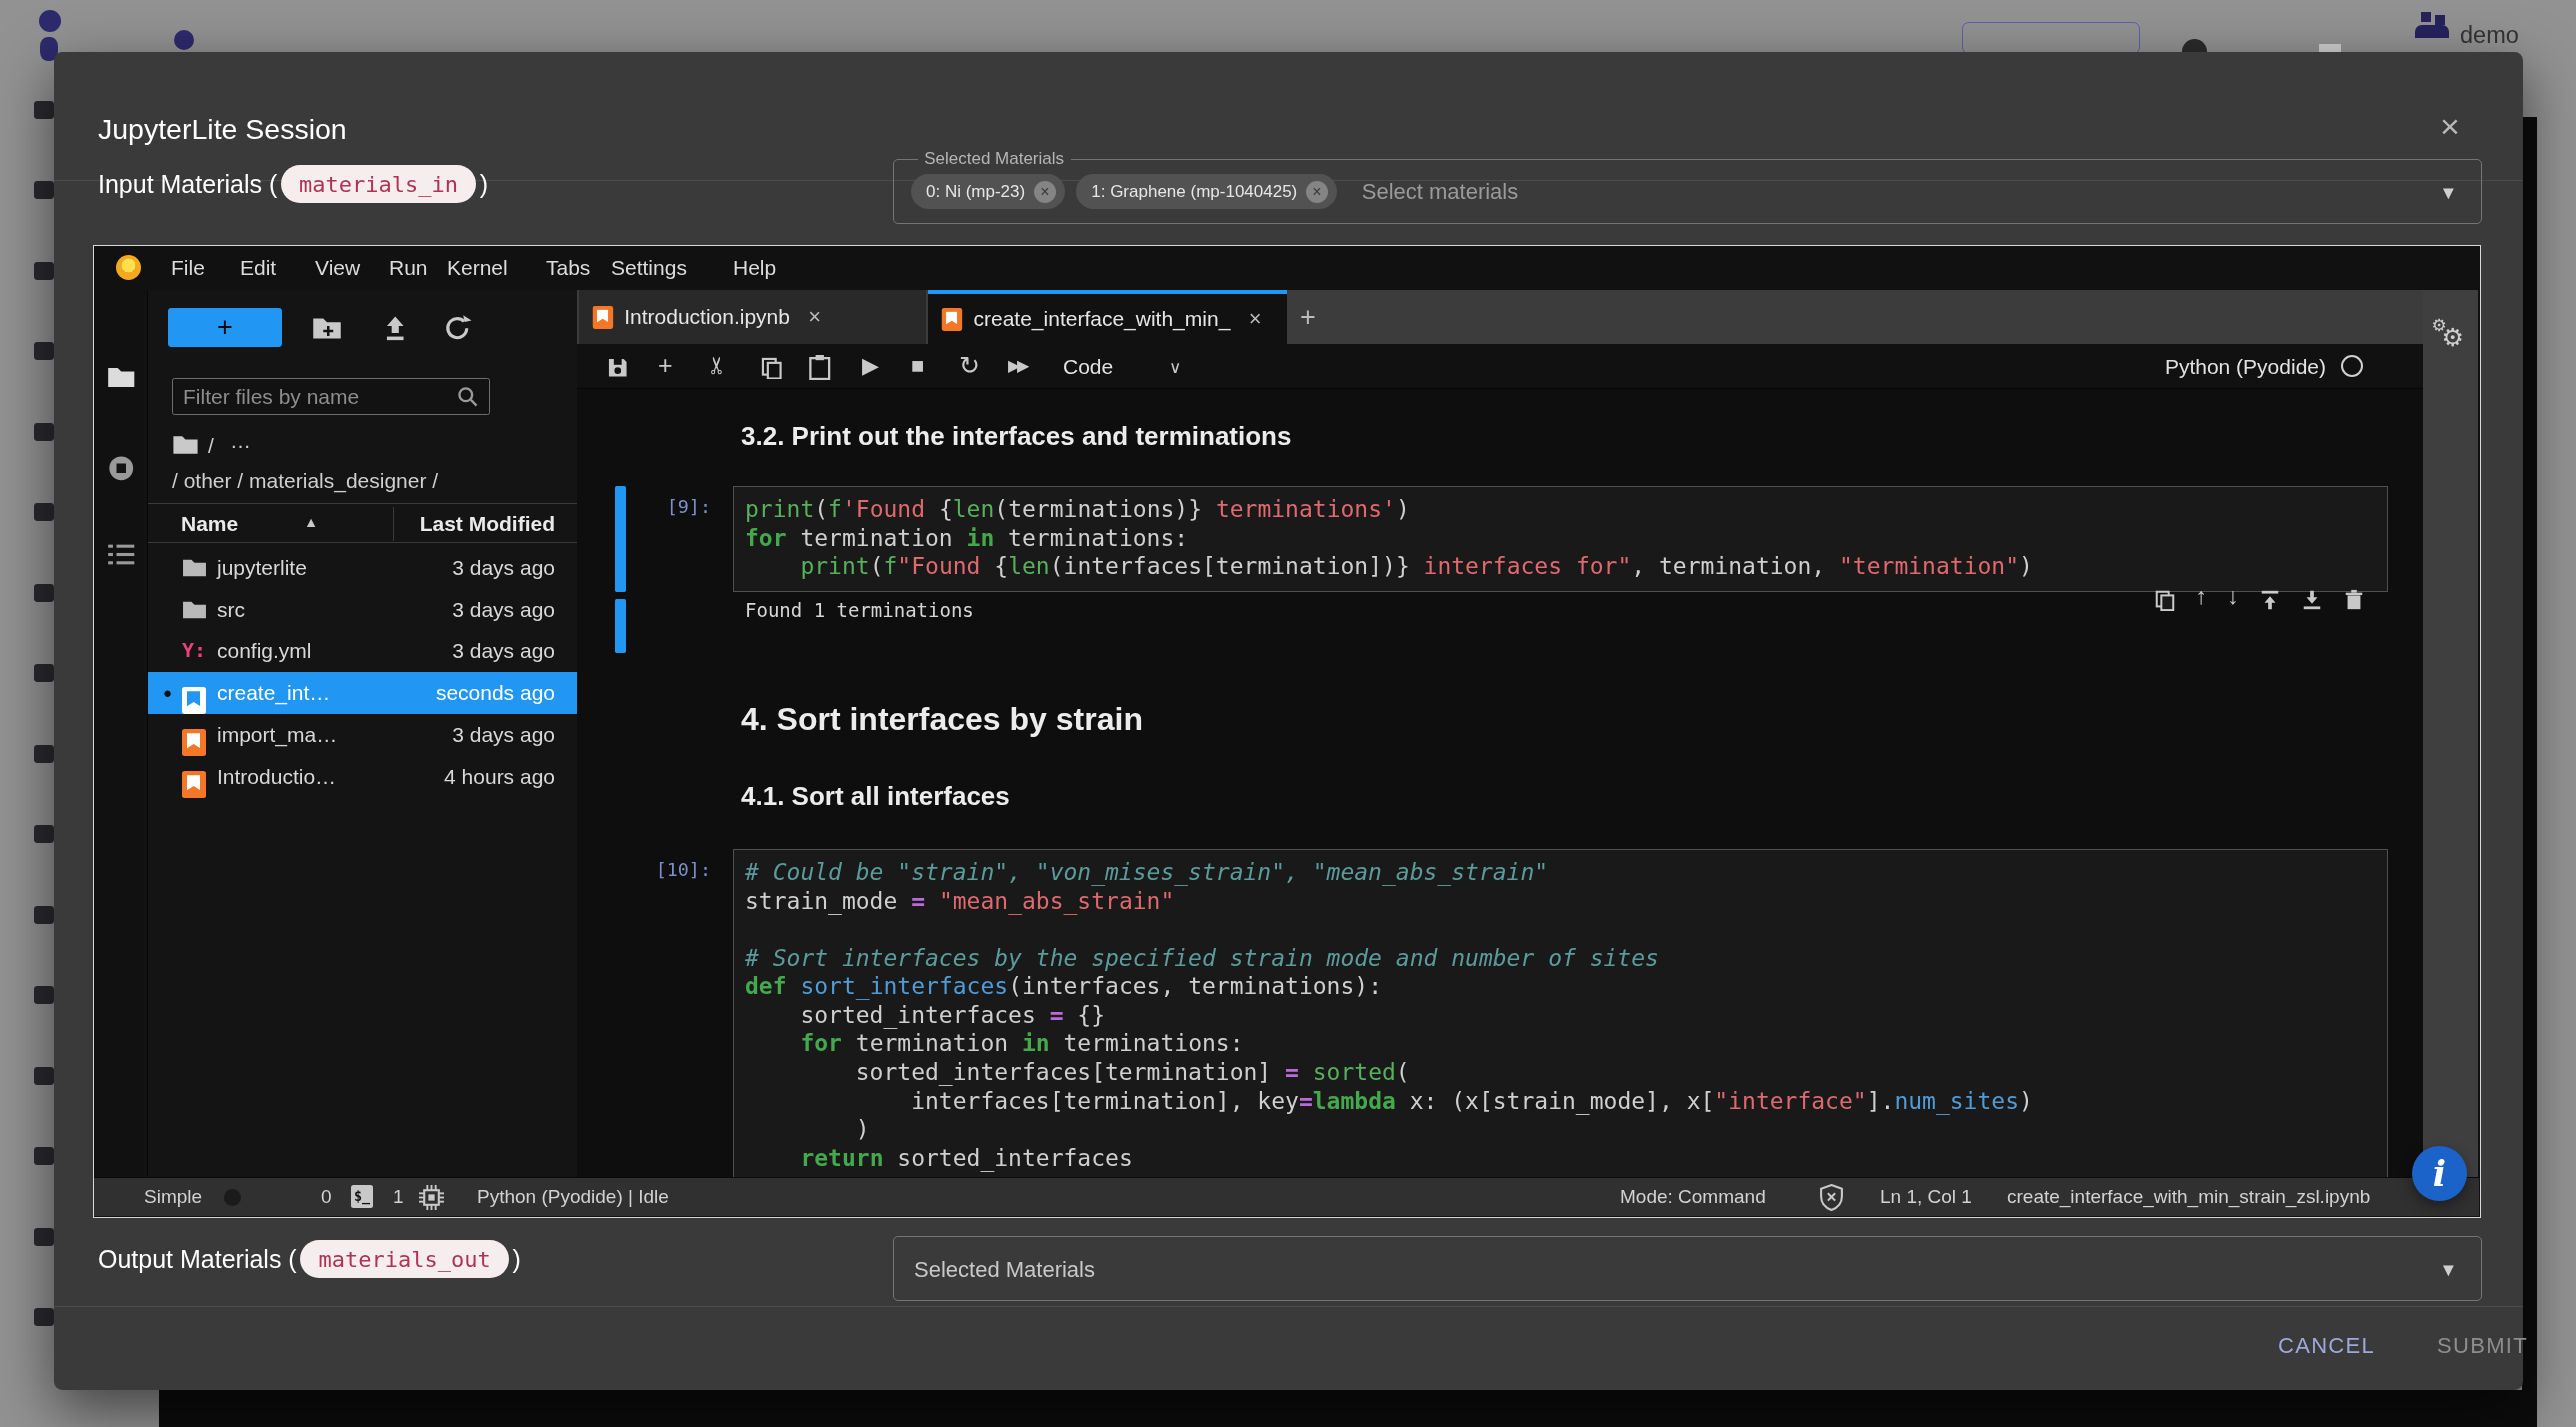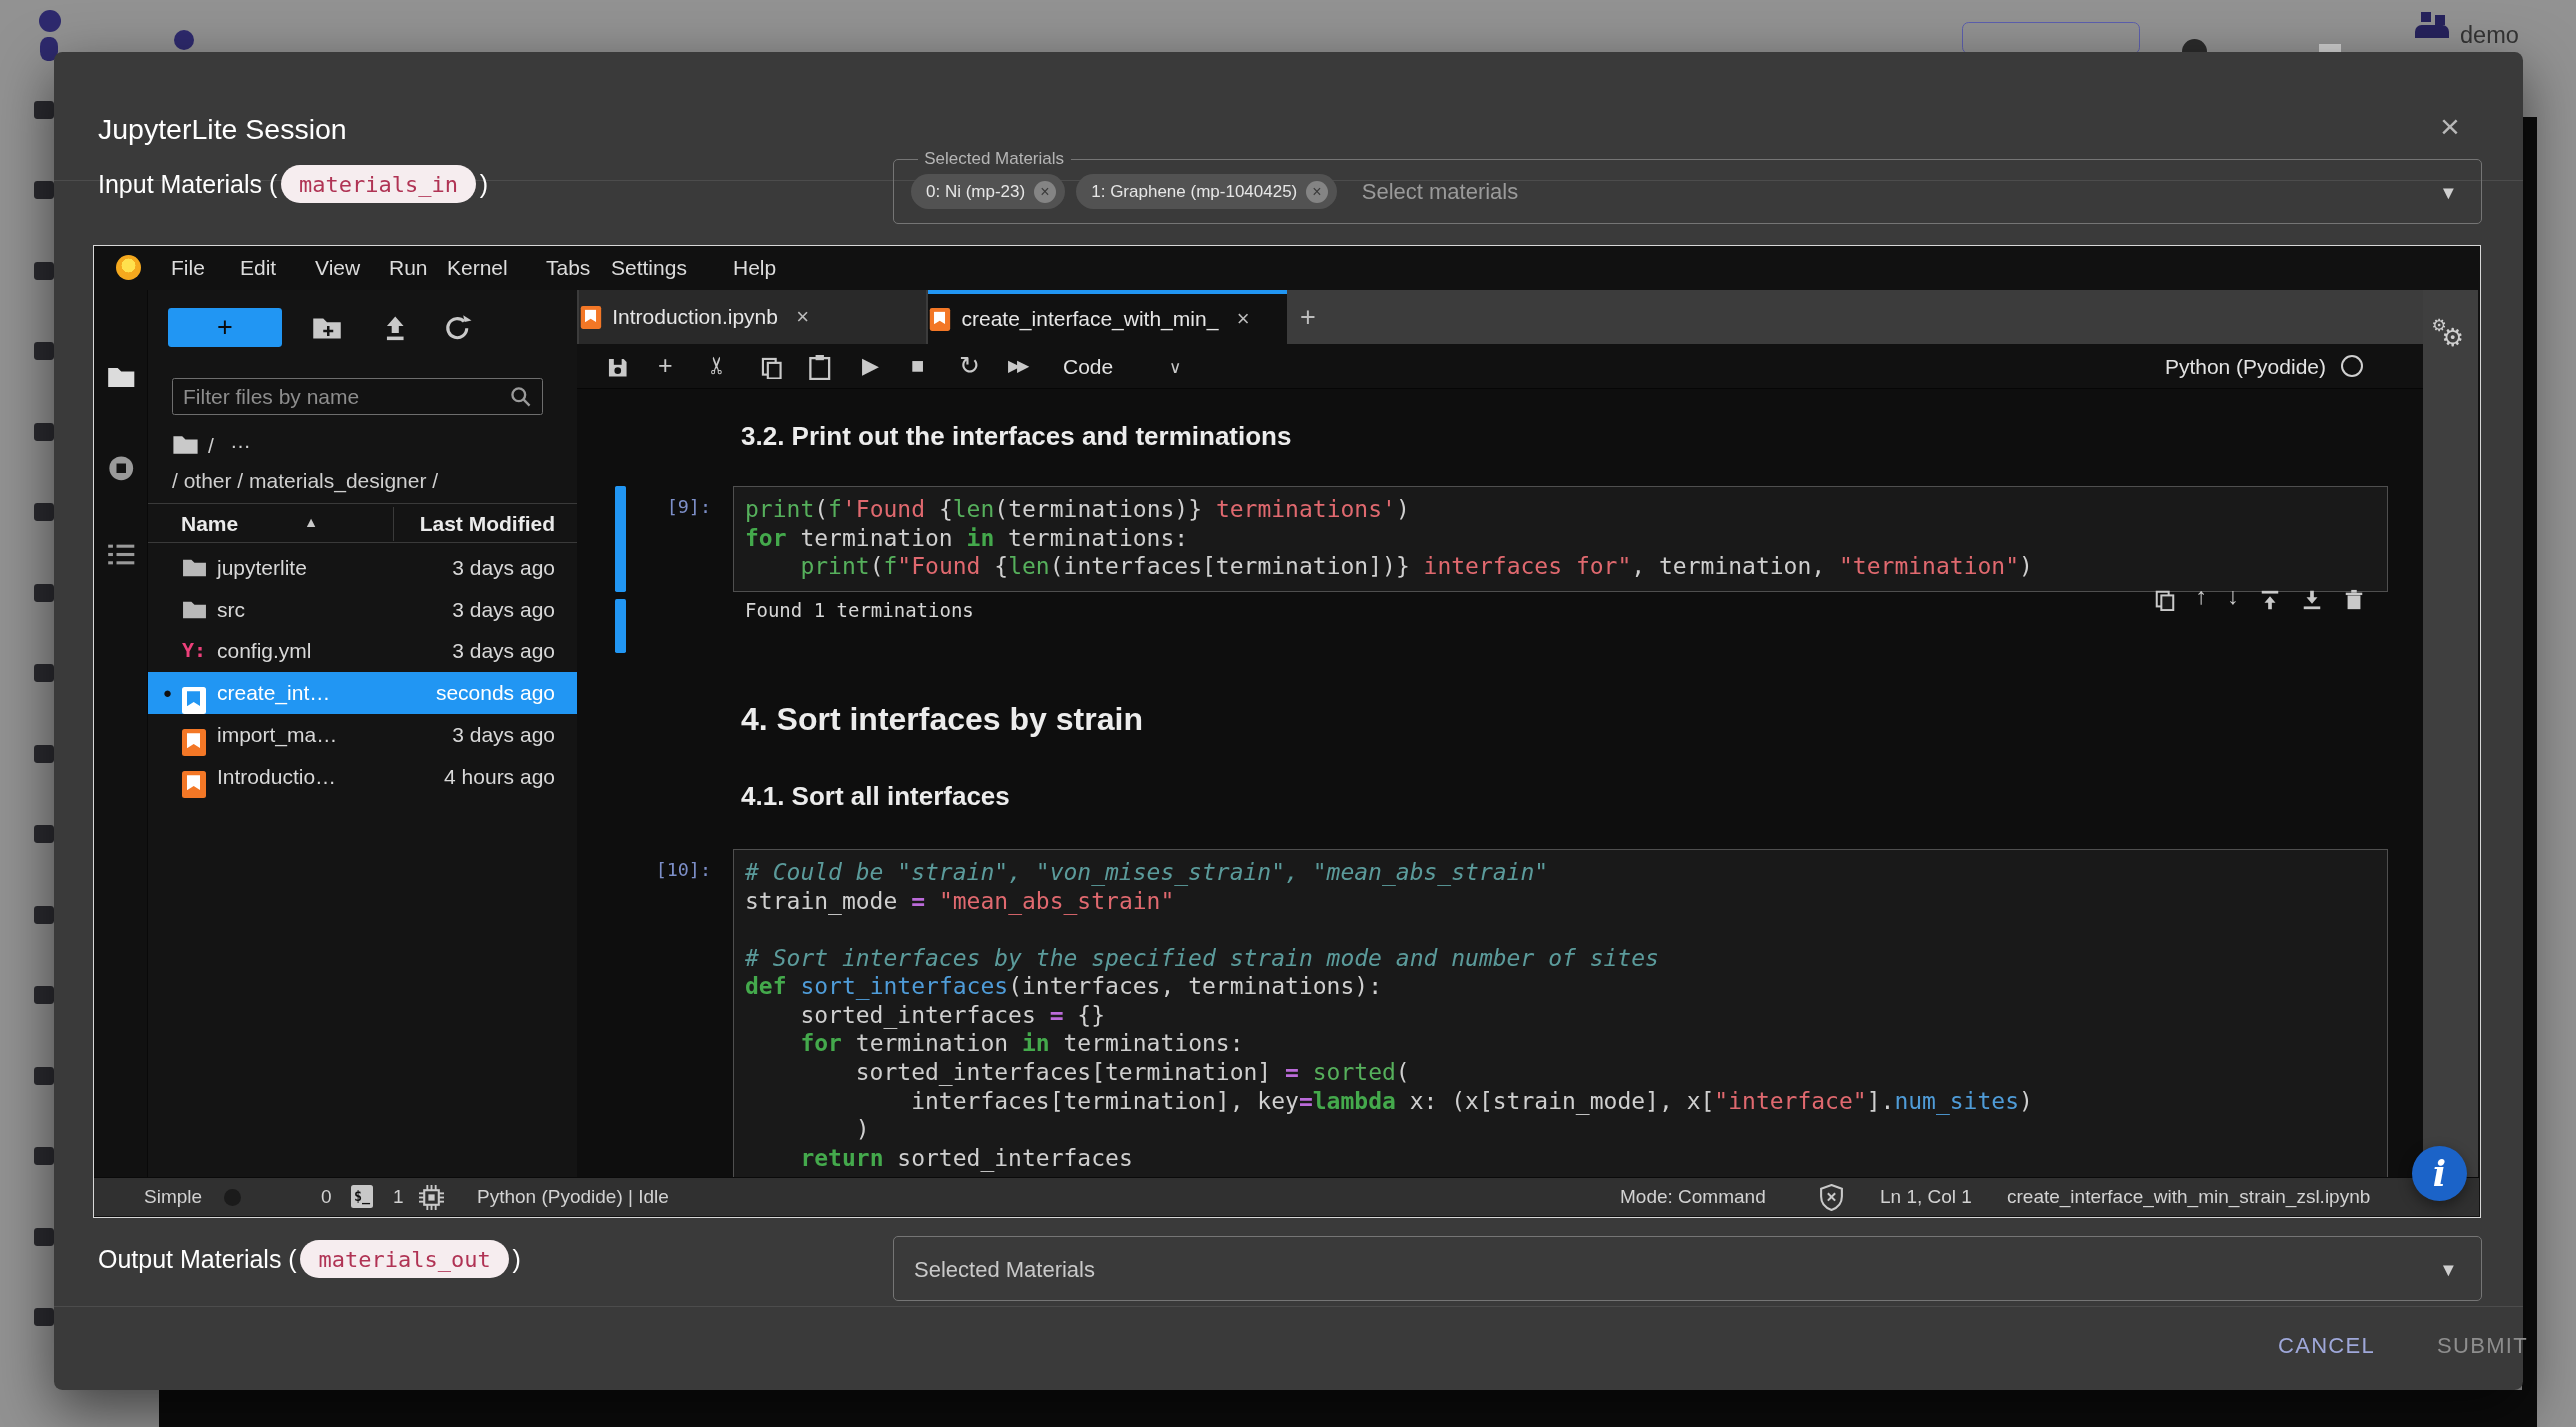--- a/index.html
+++ b/index.html
@@ -59,42 +59,42 @@
   .filepanel { left:54px; top:44px; width:429px; height:887px; background:#141414; }
   .nbpanel   { left:483px; top:44px; width:1846px; height:887px; background:#3c3c3c; }
   .rightrail { left:2329px; top:44px; width:55px; height:887px; background:#3f3f3f; }
   .statusbar { left:0; top:931px; width:2385px; height:39px; background:#303030; border-top:0.8px solid #0a0a0a;
                font-size:19px; color:#d2d2d2; }
   svg { display:block; }
 
   
   .newbtn { left:20px; top:18.4px; width:114px; height:39px; background:#2196f3; border-radius:3.4px;
             color:#0b0b0b; font-size:27px; display:flex; align-items:center; justify-content:center; }
-  .fb-filter { left:24px; top:88px; width:371px; height:37px; border:1.3px solid #6e6e6e; border-radius:2.5px;
+  .fb-filter { left:24px; top:88px; width:318px; height:37px; border:1.3px solid #6e6e6e; border-radius:2.5px;
                background:#121212; display:flex; align-items:center; padding:0 10px; }
   .fb-filter span { font-size:21px; color:#8d8d8d; flex:1; }
   .crumb { font-size:21px; color:#cfcfcf; }
   .fb-header { left:0; top:213px; width:429px; height:40px; border-top:0.8px solid #3a3a3a; border-bottom:0.8px solid #3a3a3a;
                font-size:21px; color:#eaeaea; font-weight:bold; }
   .col-div { position:absolute; left:245px; top:3.4px; width:0.8px; height:34px; background:#3a3a3a; }
   .frow { position:absolute; left:0; width:429px; height:42px; font-size:21px; color:#d8d8d8;
           display:flex; align-items:center; }
   .frow .fname { position:absolute; left:69px; white-space:nowrap; }
   .frow .ftime { position:absolute; right:22px; }
   .frow.selected { background:#2196f3; color:#fff; }
   .ficon { position:absolute; left:34px; }
   .nb-file { width:23.5px; height:27px; background:#f37726; border-radius:2.5px; position:relative; }
   .nb-file::after { content:""; position:absolute; left:5px; top:4.2px; width:13.4px; height:15px; background:#fff;
                     clip-path:polygon(0 0,100% 0,100% 100%,50% 72%,0 100%); }
   .nb-file.white { background:#fff; }
   .nb-file.white::after { background:#2196f3; }
   .yml-icon { font-weight:bold; font-size:20px; color:#ec407a; font-family:"DejaVu Sans Mono",monospace; }
 
   
-  .tab { position:absolute; top:0; height:54px; display:flex; align-items:center; gap:10px; padding:0 0;
+  .tab { position:absolute; top:0; height:54px; display:flex; align-items:center; gap:10px; padding:0 12px;
          font-size:21px; color:#e6e6e6; }
   .tab.inactive { background:#292929; }
   .tab.active { background:#111; border-top:4.2px solid #2196f3; }
   .tab .x { color:#bbb; font-size:22px; margin-left:8.4px; }
   .newtab { position:absolute; top:11.7px; font-size:27px; color:#bdbdbd; }
 
   
   .nbtoolbar { position:absolute; left:0; top:54px; width:1846px; height:45px; background:#111;
                border-bottom:0.8px solid #060606; }
   .tbi { position:absolute; top:9.2px; }

